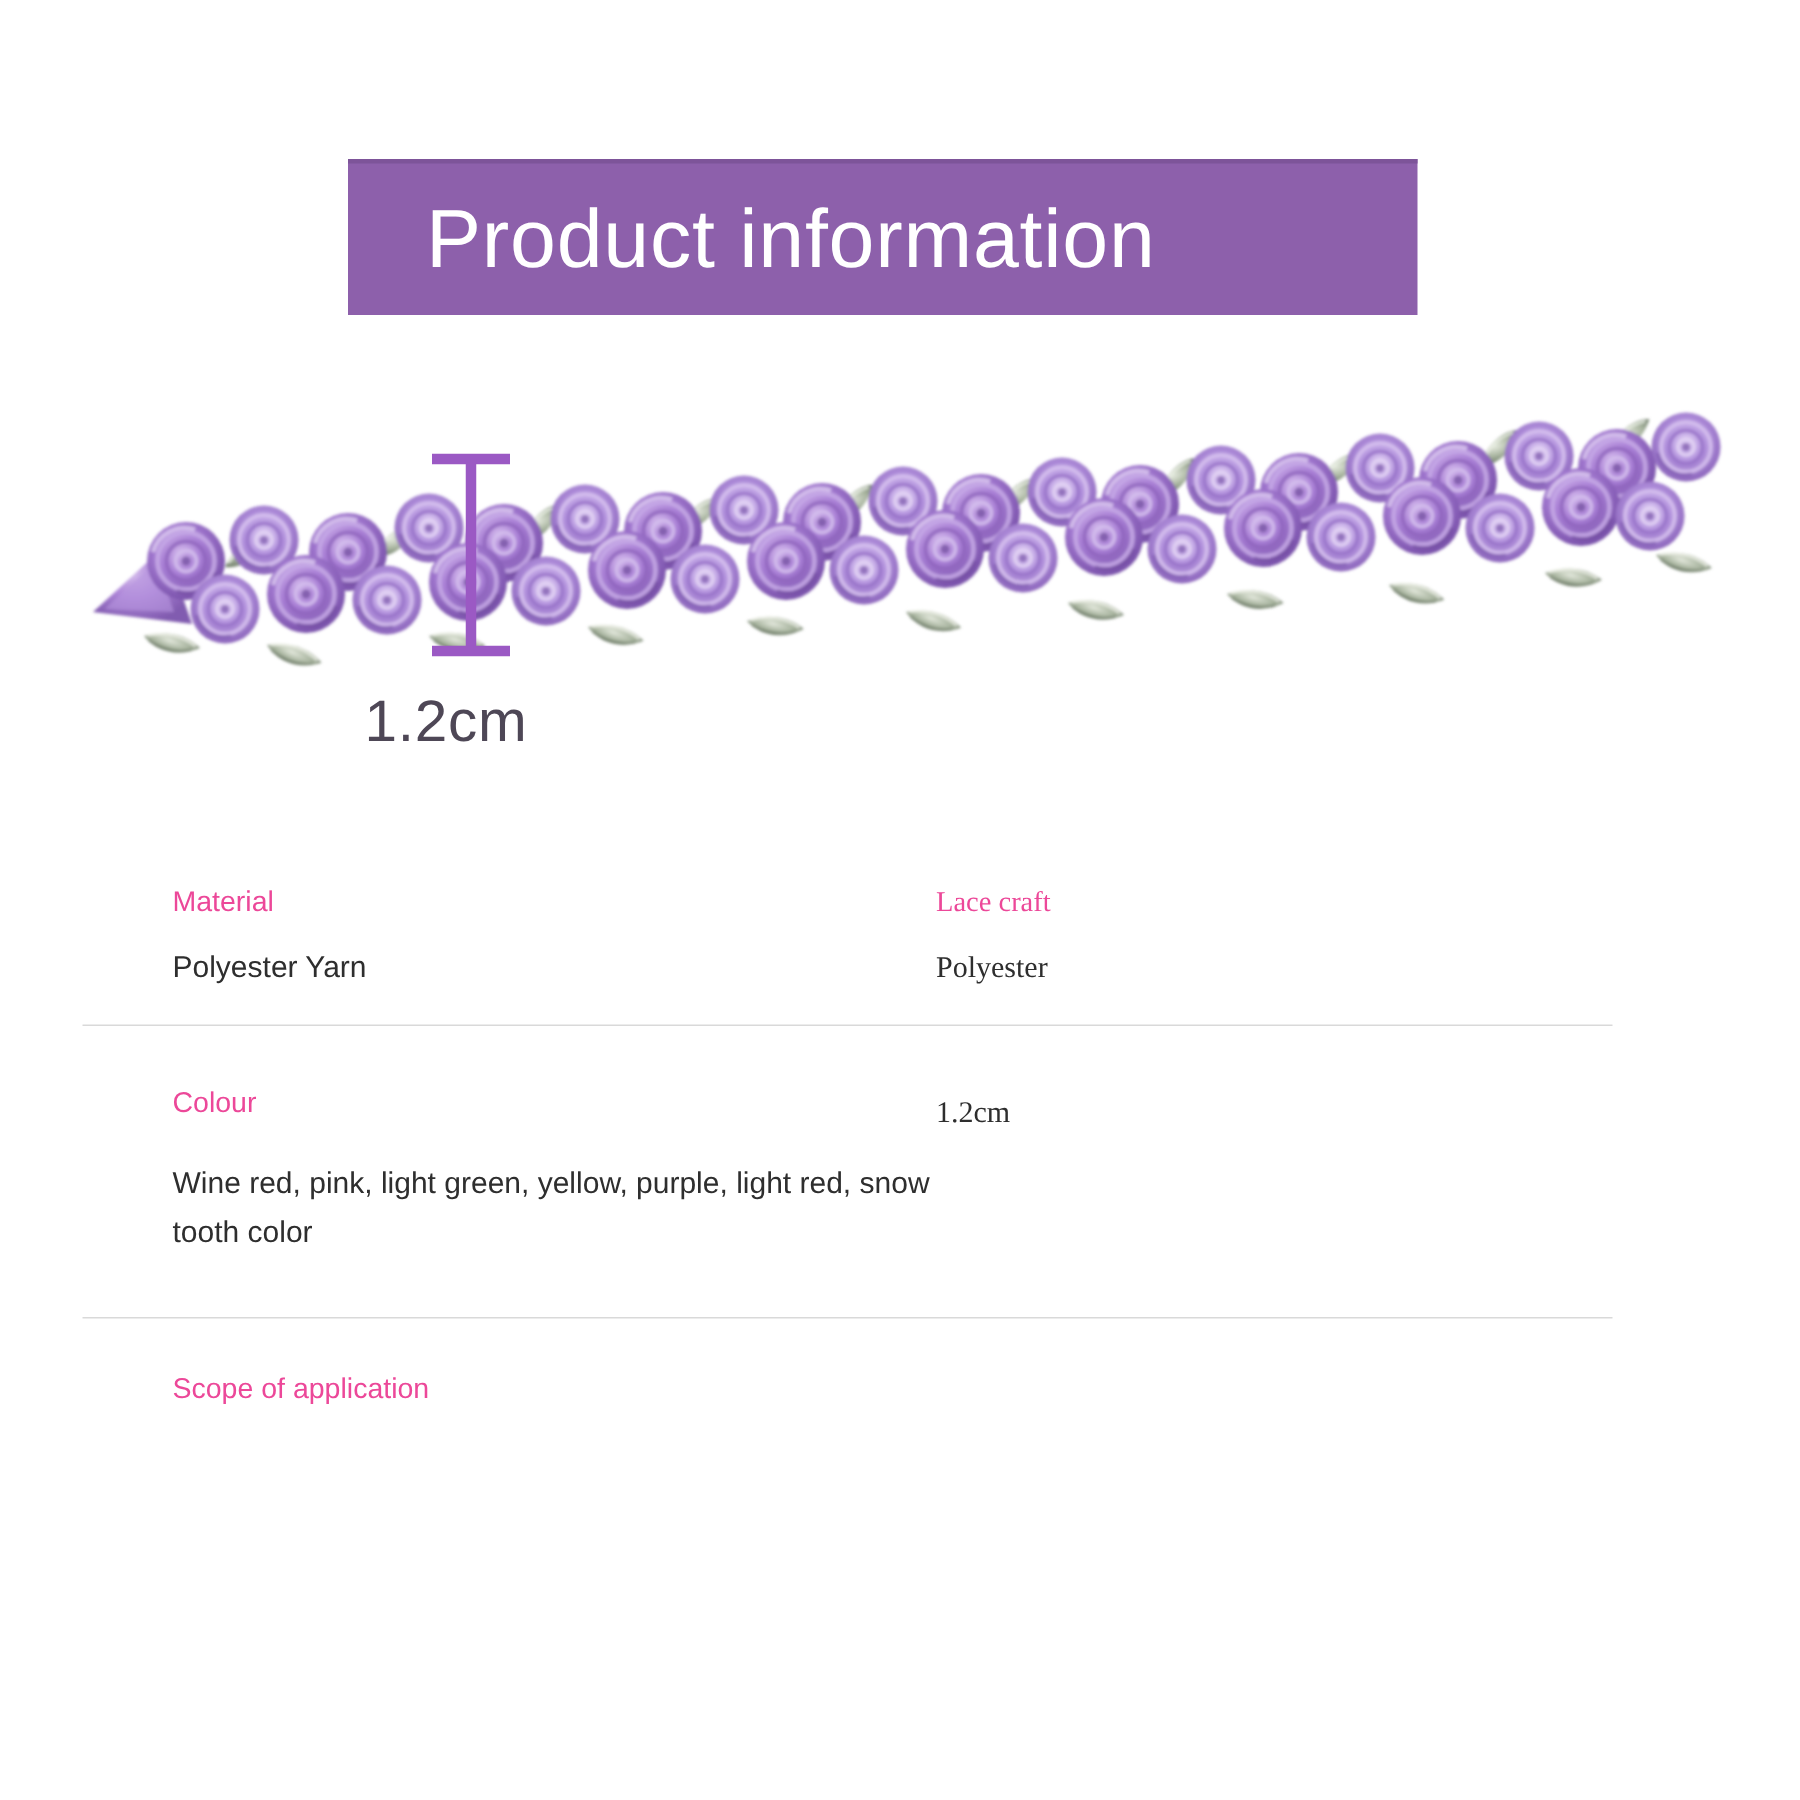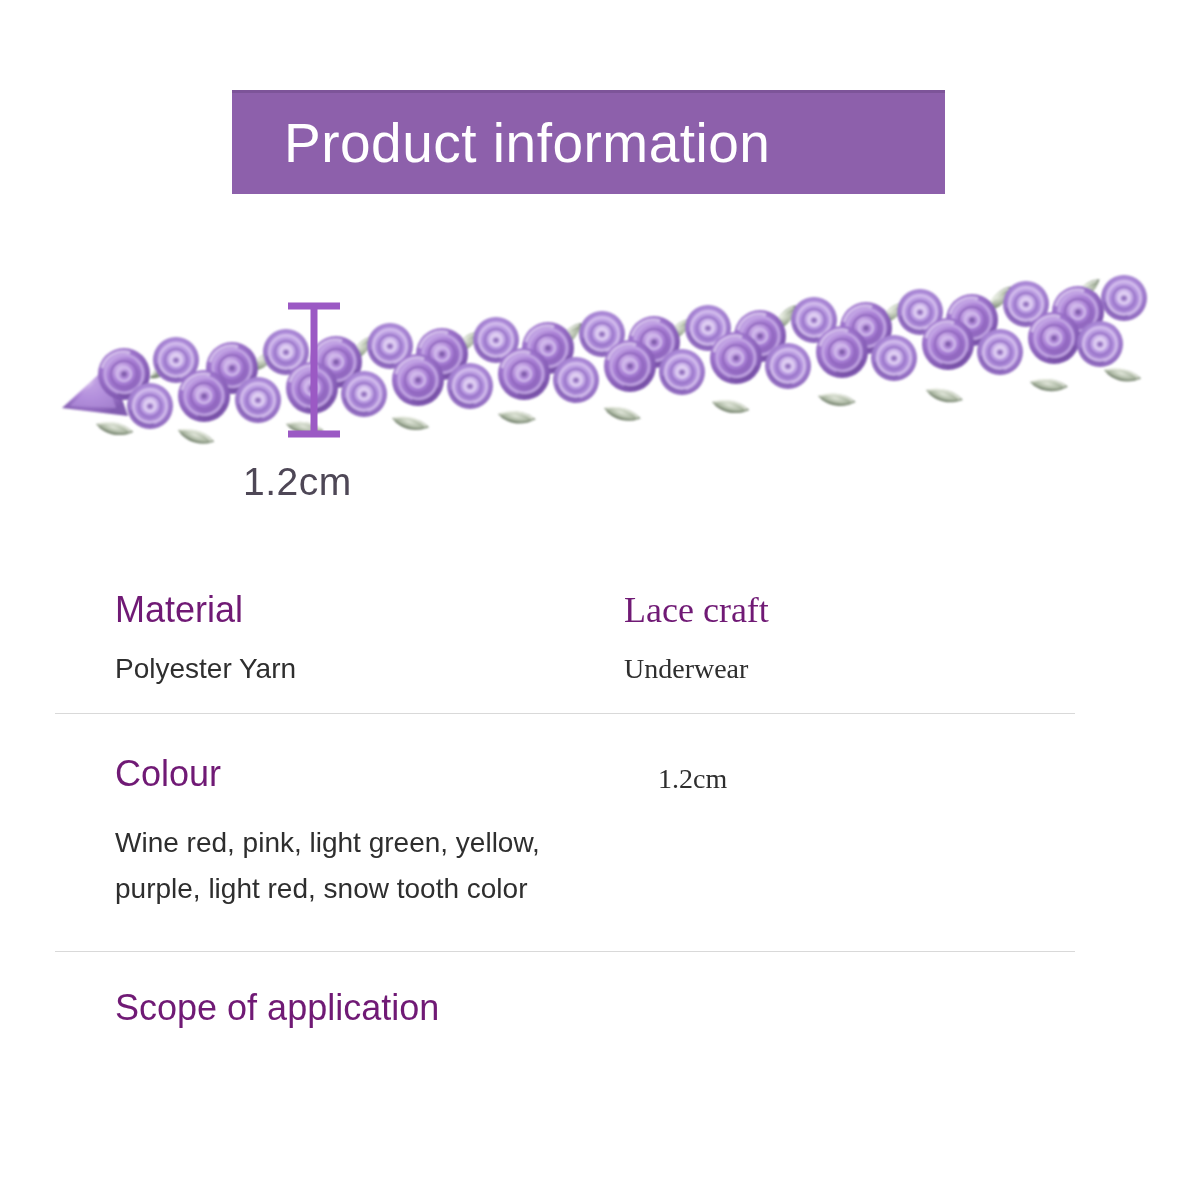--- a/index.html
+++ b/index.html
@@ -13,21 +13,21 @@
     position: relative;
     overflow: hidden;
     font-family: "Liberation Sans", sans-serif;
     -webkit-font-smoothing: antialiased;
   }
 
   
   .banner {
     position: absolute;
     left: 232px;
-    top: 90px;
+    top: 106px;
     width: 713px;
     height: 104px;
     background: #8d60ab;
     box-sizing: border-box;
     border-top: 3px solid #7d5499;
     display: flex;
     align-items: center;
   }
   .banner-title {
     color: #ffffff;
@@ -72,44 +72,44 @@
     position: absolute;
     left: 55px;
     top: 580px;
     width: 1020px;
   }
   .spec-row {
     display: flex;
     position: relative;
   }
   .spec-row.row-material { padding-top: 12px; padding-bottom: 22px; }
-  .spec-row.row-colour   { padding-top: 42px; padding-bottom: 40px; gap: 34px; }
+  .spec-row.row-colour   { padding-top: 42px; padding-bottom: 40px; }
   .spec-row.row-scope    { padding-top: 38px; }
 
   .spec-divider {
     height: 1px;
     background: #d9d9d9;
     width: 1020px;
   }
 
   .spec-cell-left  { width: 565px; flex: none; padding-left: 60px; box-sizing: border-box; }
   .spec-cell-right { flex: 1; padding-left: 4px; box-sizing: border-box; font-family: Liberation Serif, serif; }
   .spec-cell-full  { width: 1020px; padding-left: 60px; box-sizing: border-box; }
 
   .spec-label {
-    color: #701a75;
-    font-size: 36px;
+    color: #ec4899;
+    font-size: 19px;
     font-weight: 400;
     line-height: 1.0;
     margin-bottom: 18px;
     white-space: nowrap;
   }
   .spec-value {
     color: #2e2e2e;
-    font-size: 28px;
+    font-size: 20px;
     font-weight: 400;
     line-height: 1.62;
   }
   .spec-value.wrap-colour { max-width: 530px; margin-top: 28px; }
   .spec-value.wrap-scope  { max-width: 920px; }
 </style>
 </head>
 <body>
 
 <div class="banner">
@@ -254,21 +254,21 @@
 
 <div class="spec-table">
 
   <div class="spec-row row-material">
     <div class="spec-cell-left">
       <div class="spec-label">Material</div>
       <div class="spec-value">Polyester Yarn</div>
     </div>
     <div class="spec-cell-right">
       <div class="spec-label">Lace craft</div>
-      <div class="spec-value">Underwear</div>
+      <div class="spec-value">Polyester</div>
     </div>
   </div>
 
   <div class="spec-divider"></div>
 
   <div class="spec-row row-colour">
     <div class="spec-cell-left">
       <div class="spec-label">Colour</div>
       <div class="spec-value wrap-colour">Wine red, pink, light green, yellow, purple, light red, snow tooth color</div>
     </div>

